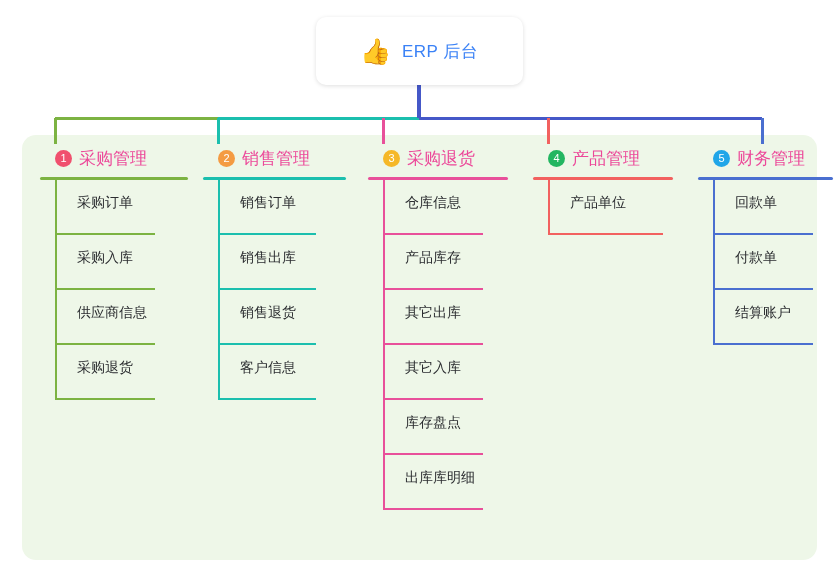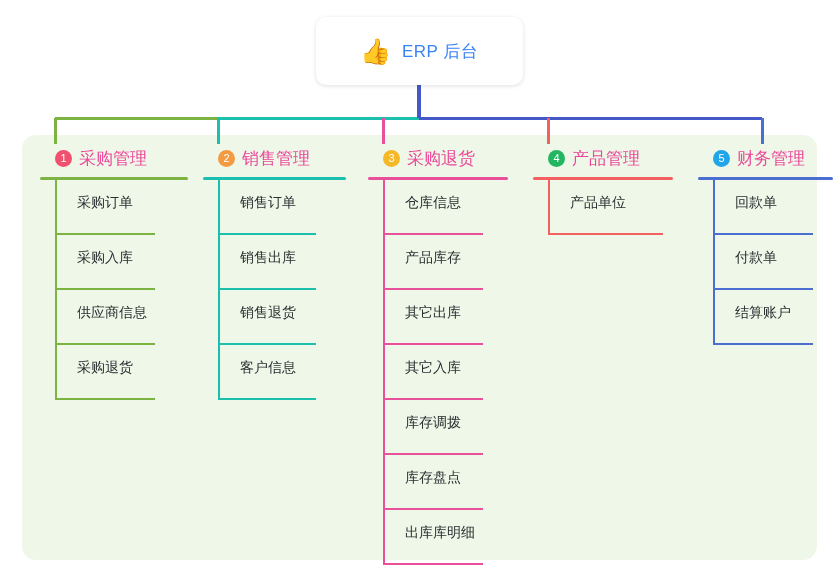--- a/index.html
+++ b/index.html
@@ -161,24 +161,20 @@
           </div>
           <div class="item">
             <span class="item-label">其它出库</span>
             <div class="item-rule" style="width: 100px; background: rgb(232, 80, 154);"></div>
           </div>
           <div class="item">
             <span class="item-label">其它入库</span>
             <div class="item-rule" style="width: 100px; background: rgb(232, 80, 154);"></div>
           </div>
           <div class="item">
-            <span class="item-label">库存调拨</span>
-            <div class="item-rule" style="width: 100px; background: rgb(232, 80, 154);"></div>
-          </div>
-          <div class="item">
             <span class="item-label">库存盘点</span>
             <div class="item-rule" style="width: 100px; background: rgb(232, 80, 154);"></div>
           </div>
           <div class="item">
             <span class="item-label">出库库明细</span>
             <div class="item-rule" style="width: 100px; background: rgb(232, 80, 154);"></div>
           </div>
         </div>
       </div>
       <div class="col" style="left: 533px;">

